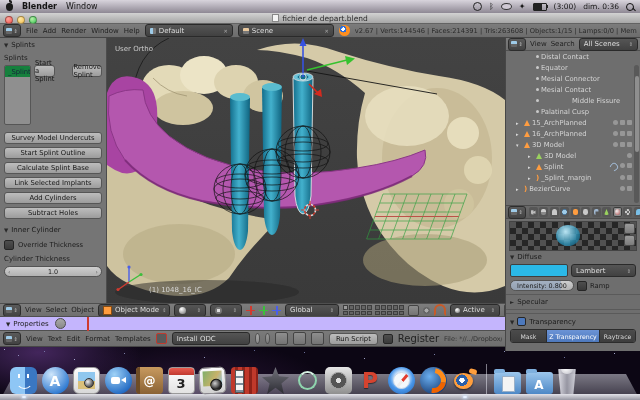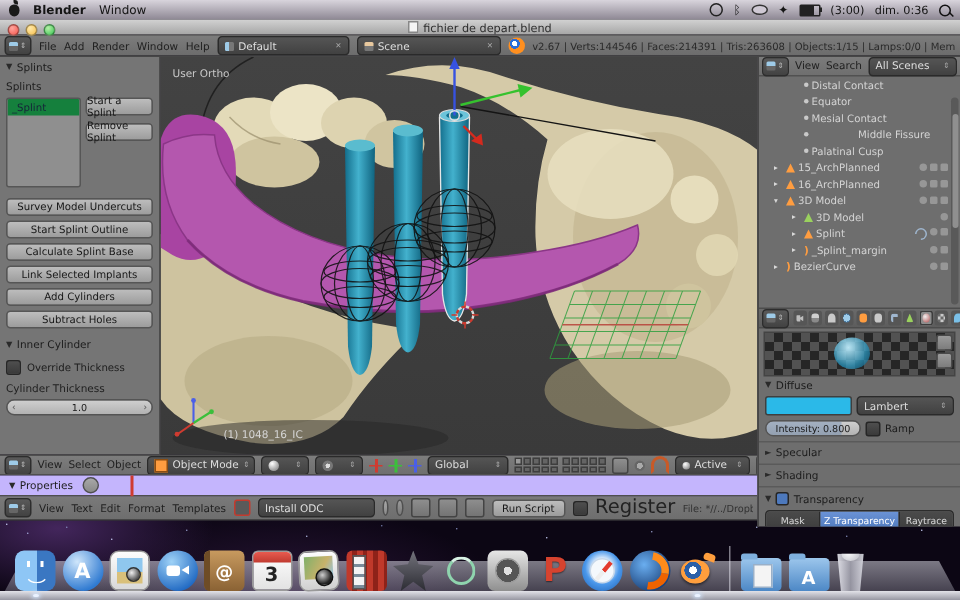--- a/index.html
+++ b/index.html
@@ -51,21 +51,21 @@
   .pill span{position:relative;}
   .chk{width:8px;height:8px;background:linear-gradient(#4e4e4e,#3a3a3a);border:1px solid #262626;border-radius:2px;flex:none;}
   .sect{font-size:7px;color:#1c1c1c;display:flex;align-items:center;gap:3px;}
   .tri{font-size:5.5px;color:#2a2a2a;}
   
   .toolshelf{left:0;top:38px;width:107px;height:265px;background:#757575;border-right:1px solid #4c4c4c;
     box-sizing:border-box;padding:3px 4px;display:flex;flex-direction:column;gap:3px;}
   .ts-list{display:flex;gap:3px;}
   .listbox{width:48px;height:58px;background:#8f8f8f;border:1px solid #565656;border-radius:2px;overflow:hidden;}
   .listrow{height:11px;background:#15803d;color:#16233a;font-size:6.8px;display:flex;align-items:center;padding:0 3px;}
-  .ts-sidebtns{display:flex;flex-direction:column;gap:5px;flex:1;}
+  .ts-sidebtns{display:flex;gap:17px;flex:1;}
   
   .viewport{left:107px;top:38px;width:398px;height:265px;background:linear-gradient(#434343,#3a3a3a);overflow:hidden;}
   
   .rightpanel{left:505px;top:38px;width:135px;height:313px;background:#6e6e6e;border-left:1px solid #474747;
     box-sizing:border-box;z-index:3;overflow:hidden;}
   .panhead{height:13px;background:linear-gradient(#7b7b7b,#6f6f6f);border-bottom:1px solid #515151;
     display:flex;align-items:center;gap:4px;padding:0 2px;box-sizing:border-box;}
   .outrows{height:154px;overflow:hidden;position:relative;padding-top:0;}
   .orow{height:11px;display:flex;align-items:center;font-size:6.8px;color:#d4d4d4;gap:2px;white-space:nowrap;}
   .odot{width:3px;height:3px;border-radius:50%;background:#c9c9c9;flex:none;}
@@ -444,20 +444,24 @@
       <div class="orow" style="padding-left:30px;">
           <span class="odot"></span>
           <span>Distal Contact</span>
         </div>
       <div class="orow" style="padding-left:30px;">
           <span class="odot"></span>
           <span>Equator</span>
         </div>
       <div class="orow" style="padding-left:30px;">
           <span class="odot"></span>
+          <span>Mesial Connector</span>
+        </div>
+      <div class="orow" style="padding-left:30px;">
+          <span class="odot"></span>
           <span>Mesial Contact</span>
         </div>
       <div class="orow" style="padding-left:30px;gap:33px;">
           <span class="odot"></span>
           <span>Middle Fissure</span>
         </div>
       <div class="orow" style="padding-left:30px;">
           <span class="odot"></span>
           <span>Palatinal Cusp</span>
         </div>
@@ -574,24 +578,20 @@
         </span>
       <span class="chk"></span>
       <span style="font-size:6.8px;color:#1c1c1c;">Ramp</span>
     </div>
     <div class="hr"></div>
     <div class="sect" style="padding:0 4px;">
         <span class="tri">►</span>
         <span>Specular</span>
       </div>
     <div class="hr"></div>
-    <div class="sect" style="padding:0 4px;">
-        <span class="tri">►</span>
-        <span>Shading</span>
-      </div>
     <div class="hr"></div>
     <div class="sect" style="padding:0 4px;">
         <span class="tri">▼</span>
         <span class="chk" style="width:7px;height:7px;background:#4d79bd;"></span>
         <span>Transparency</span>
       </div>
     <div class="modegrp">
       <span class="mbtn">Mask</span>
       <span class="mbtn active" style="flex:1.5;">Z Transparency</span>
       <span class="mbtn">Raytrace</span>
@@ -688,21 +688,21 @@
     <span class="dd" style="width:68px;">
         <span>Install ODC</span>
       </span>
     <span class="roundbtn"></span>
     <span class="roundbtn" style="background:linear-gradient(#9a9a9a,#7a7a7a);"></span>
     <span class="togglesm"></span>
     <span class="togglesm"></span>
     <span class="togglesm"></span>
     <span class="lt-btn" style="padding:0 6px;">Run Script</span>
     <span class="chk"></span>
-    <span style="font-size:13px;color:#222;text-align:right;">Register</span>
+    <span style="font-size:10px;color:#222;text-align:right;">Register</span>
     <span class="filepath">File: *//../Dropbox/blender stade3 les guides/../.Pari</span>
   </div>
 
   <div class="abs dockzone">
     <span class="stars"></span>
     <div class="shelf"></div>
     <div class="shelf-front"></div>
     <div class="dockrow">
       <span class="ditem run">
           <span class="ic ic-finder"></span>

